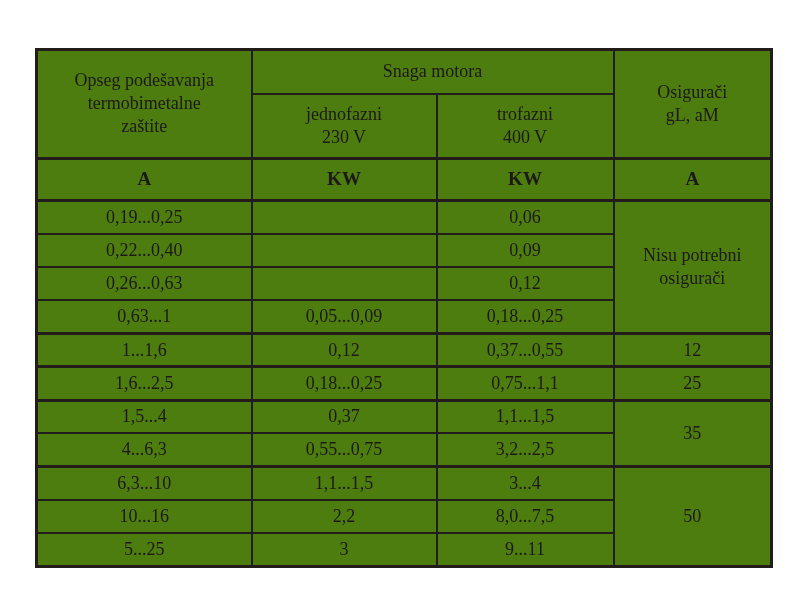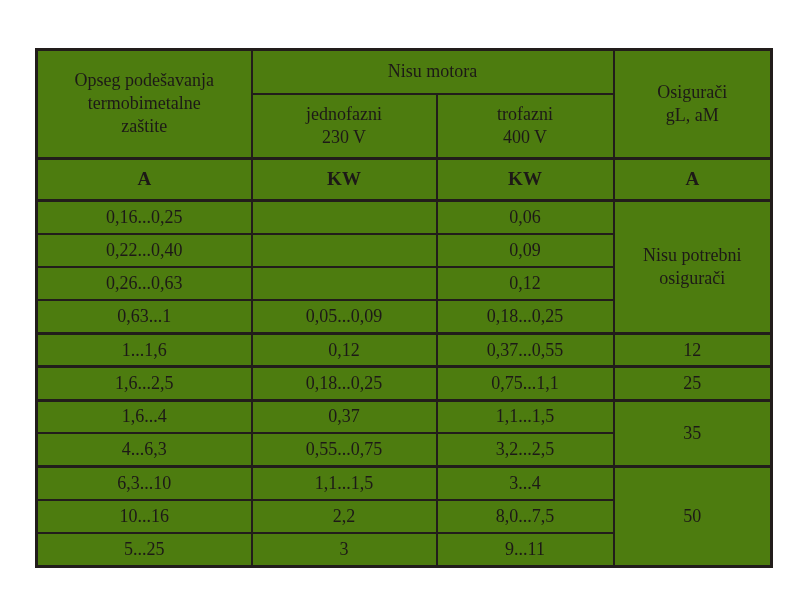--- a/index.html
+++ b/index.html
@@ -59,39 +59,39 @@
       <col style="width:215px">
       <col style="width:185px">
       <col style="width:177px">
       <col style="width:158px">
     </colgroup>
     <tbody>
       <tr class="h1">
         <td class="hdr" rowspan="2">Opseg podešavanja
 termobimetalne
 zaštite</td>
-        <td class="hdr" colspan="2">Nisu motora</td>
+        <td class="hdr" colspan="2">Snaga motora</td>
         <td class="hdr" rowspan="2">Osigurači
 gL, aM</td>
       </tr>
       <tr class="h1b">
         <td class="hdr">jednofazni
 230 V</td>
         <td class="hdr">trofazni
 400 V</td>
       </tr>
       <tr class="h2">
         <td>A</td>
         <td>KW</td>
         <td>KW</td>
         <td>A</td>
       </tr>
 
       <tr class="data-row">
-        <td>0,16...0,25</td>
+        <td>0,19...0,25</td>
         <td></td>
         <td>0,06</td>
         <td rowspan="4">Nisu potrebni
 osigurači</td>
       </tr>
       <tr class="data-row">
         <td>0,22...0,40</td>
         <td></td>
         <td>0,09</td>
       </tr>
@@ -114,21 +114,21 @@
       </tr>
 
       <tr class="data-row grp">
         <td>1,6...2,5</td>
         <td>0,18...0,25</td>
         <td>0,75...1,1</td>
         <td rowspan="1">25</td>
       </tr>
 
       <tr class="data-row grp">
-        <td>1,6...4</td>
+        <td>1,5...4</td>
         <td>0,37</td>
         <td>1,1...1,5</td>
         <td rowspan="2">35</td>
       </tr>
       <tr class="data-row">
         <td>4...6,3</td>
         <td>0,55...0,75</td>
         <td>3,2...2,5</td>
       </tr>
 

